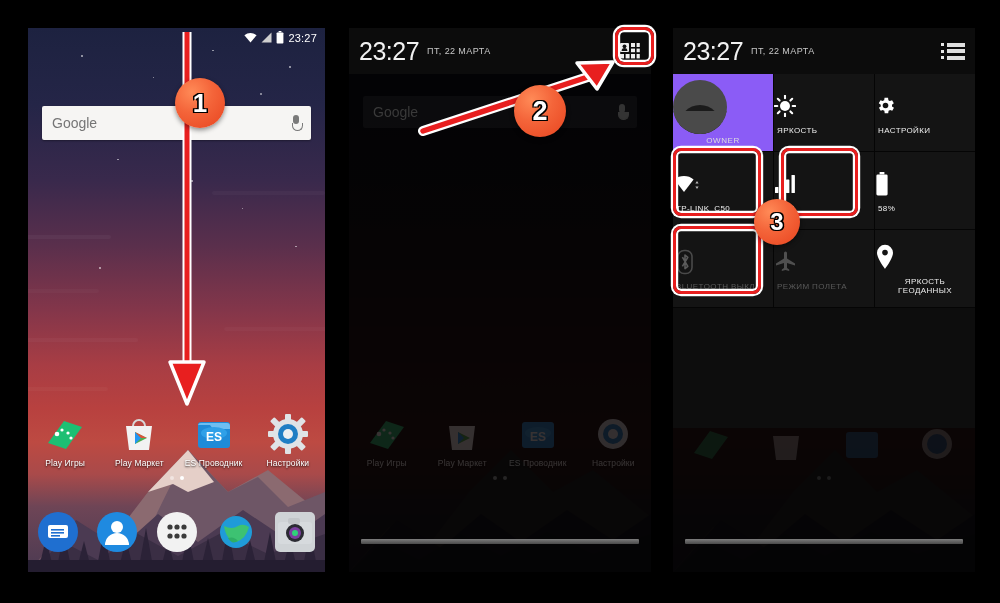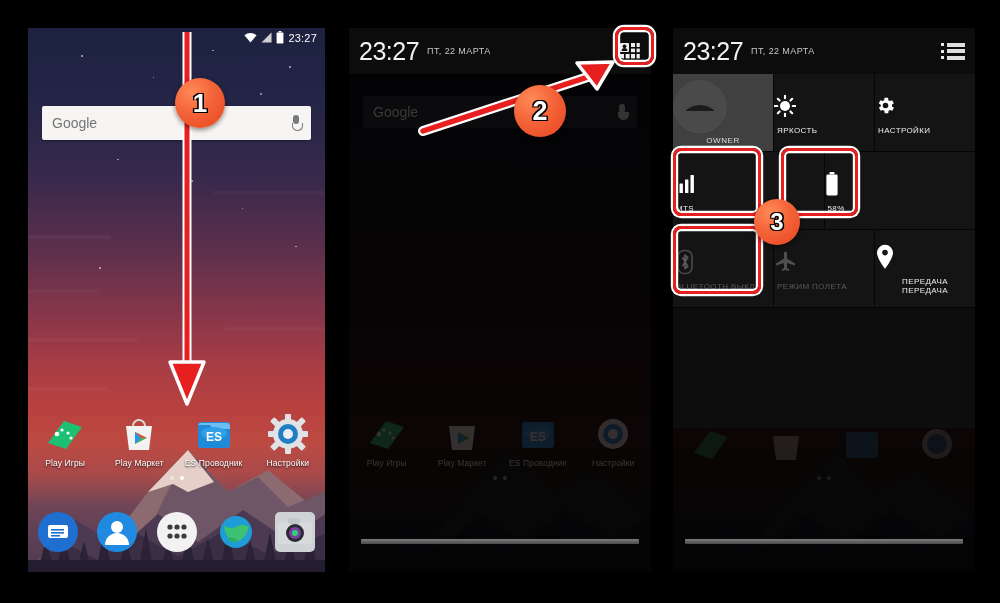--- a/index.html
+++ b/index.html
@@ -115,21 +115,21 @@
   .qs-tile {
     flex: 1; height: 78px; background: #141414;
     border-right: 1px solid #050505; border-bottom: 1px solid #050505;
     display: flex; flex-direction: column; align-items: flex-start; justify-content: center;
     position: relative;
   }
   .qs-tile:last-child { border-right: none; }
   .qs-ico { height: 30px; display: flex; align-items: center; justify-content: center; margin-bottom: 5px; }
   .qs-lbl { font-size: 8px; color: #ededed; letter-spacing: .4px; text-align: center; padding: 0 3px; }
   .qs-lbl.dim { color: #5a5a5a; }
-  .qs-tile.user { background: #404040; padding: 0; justify-content: flex-start; padding-top: 6px; }
+  .qs-tile.user { background: #8b5cf6; padding: 0; justify-content: flex-start; padding-top: 6px; }
   .avatar { width: 54px; height: 54px; border-radius: 50%; background: #4a4a4a; position: relative; overflow: hidden; }
   .avatar .head { position:absolute; left:50%; top:46%; transform:translate(-50%,0); width:42px; height:42px;
                   border-radius:50%; background:#1b1b1b; }
   .avatar .cut { position:absolute; left:0; right:0; top:58%; height:50%; background:#4a4a4a;
                  border-radius: 0 0 28px 28px; }
   .qs-user-lbl { position:absolute; bottom: 6px; left:0; right:0; text-align:center; font-size: 8px; color:#ddd; letter-spacing:.6px; }
 
   .qs-filler { height: 120px; background: #0d0d0d; }
 
   
@@ -509,20 +509,30 @@
               <circle cx="12" cy="12" r="3.2" fill="#141414"></circle>
             </svg>
           </div>
           <div class="qs-lbl">НАСТРОЙКИ</div>
         </div>
       </div>
 
       <div class="qs-row">
         <div class="qs-tile">
           <div class="qs-ico">
+            <svg width="28" height="22" viewBox="0 0 28 22">
+              <path d="M11 19 L1.4 6.4 A15.4 15.4 0 0 1 20.6 6.4 Z" fill="#fff"></path>
+              <path d="M24 8 l1.6 2.6 h-3.2z" fill="#bbb"></path>
+                <path d="M24 16 l1.6 -2.6 h-3.2z" fill="#bbb"></path>
+            </svg>
+          </div>
+          <div class="qs-lbl">TP-LINK_C50</div>
+        </div>
+        <div class="qs-tile">
+          <div class="qs-ico">
             <svg width="24" height="20" viewBox="0 0 24 20" fill="#fff">
               <rect x="1" y="13" width="3.4" height="6" rx="0.6"></rect>
               <rect x="6.5" y="9.5" width="3.4" height="9.5" rx="0.6"></rect>
               <rect x="12" y="5.5" width="3.4" height="13.5" rx="0.6"></rect>
               <rect x="17.5" y="1" width="3.4" height="18" rx="0.6"></rect>
             </svg>
           </div>
           <div class="qs-lbl">MTS</div>
         </div>
         <div class="qs-tile">
@@ -554,21 +564,21 @@
           </div>
           <div class="qs-lbl dim">РЕЖИМ ПОЛЕТА</div>
         </div>
         <div class="qs-tile">
           <div class="qs-ico">
             <svg width="20" height="26" viewBox="0 0 20 26" fill="#fff">
               <path d="M10 0.8 A8 8 0 0 0 2 8.8 c0 6 8 16 8 16 s8-10 8-16 A8 8 0 0 0 10 0.8z"></path>
               <circle cx="10" cy="8.6" r="2.8" fill="#141414"></circle>
             </svg>
           </div>
-          <div class="qs-lbl">ПЕРЕДАЧА ПЕРЕДАЧА</div>
+          <div class="qs-lbl">ЯРКОСТЬ ГЕОДАННЫХ</div>
         </div>
       </div>
       <div class="qs-filler"></div>
     </div>
 
     <div class="ghost-approw" style="opacity:.10">
       <div class="app">
           <div class="glyph"><svg viewBox="0 0 42 42" width="42" height="42">
               <path d="M4 30 L20 8 L38 14 L22 36 Z" fill="#1dbf73"></path>
             </svg></div>

